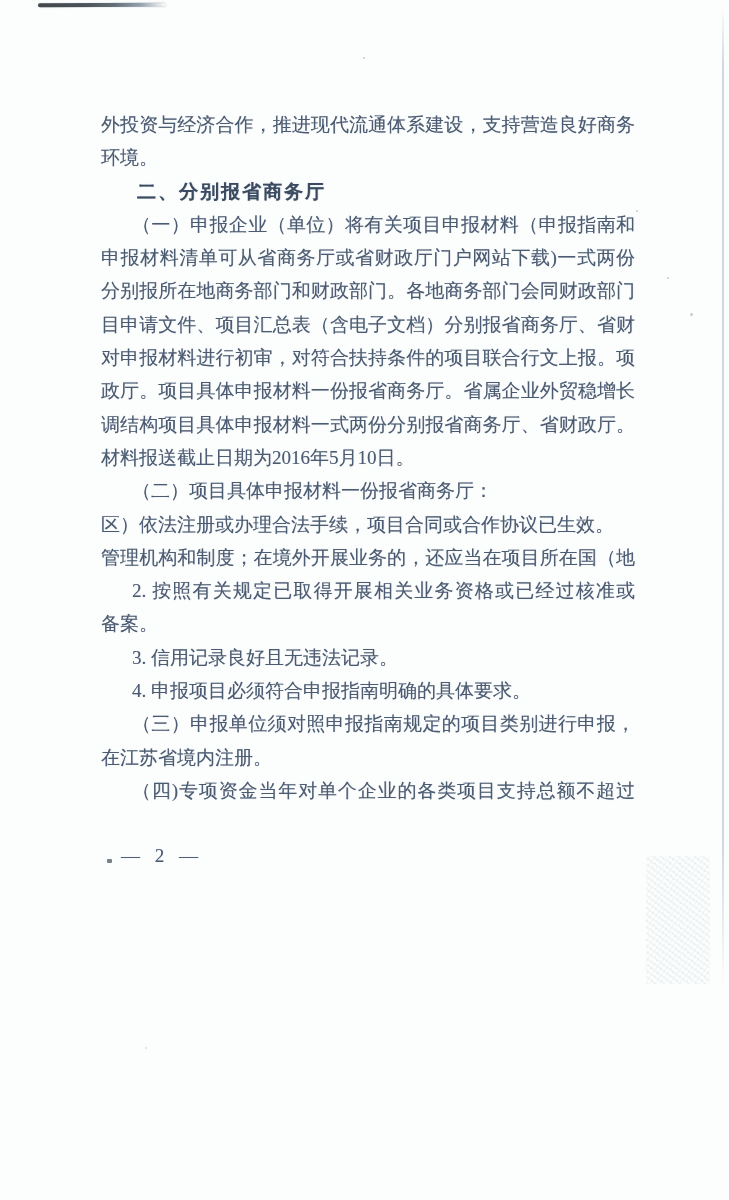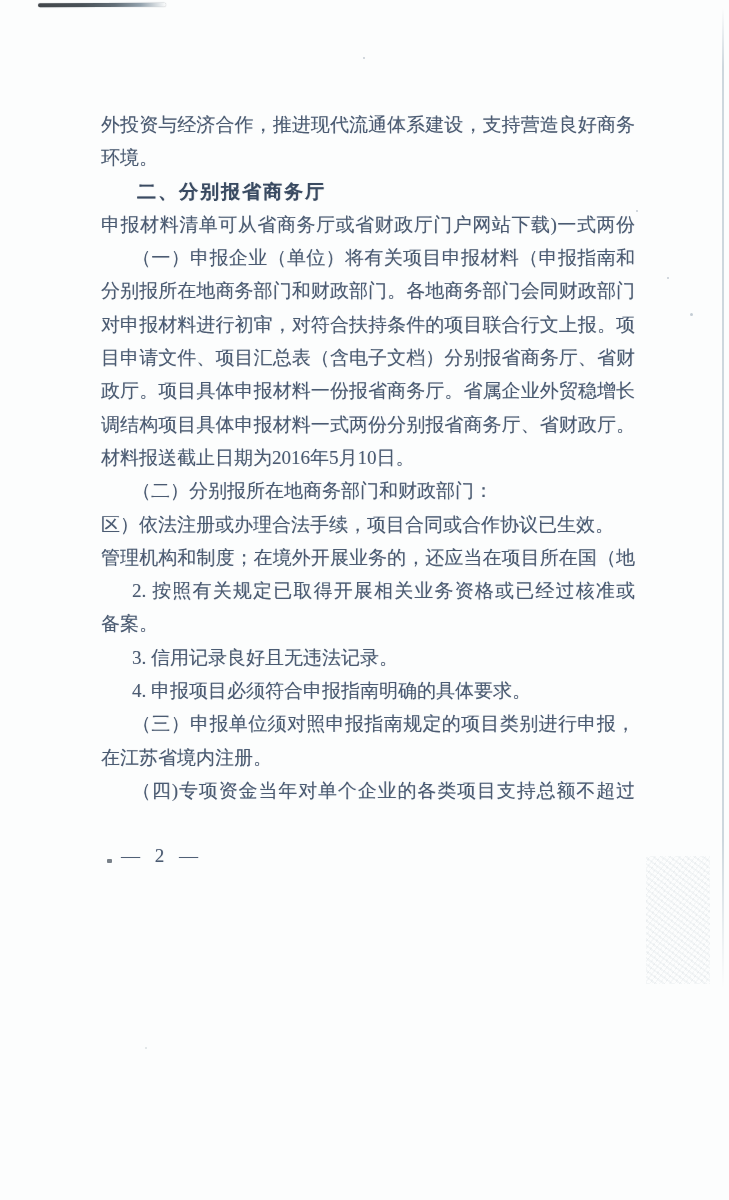--- a/index.html
+++ b/index.html
@@ -123,29 +123,29 @@
   <div class="speck s3"></div>
   <div class="speck s4"></div>
   <div class="speck s5"></div>
   <div class="speck s6"></div>
 
   <div class="doc-body">
 
   <div class="line justify">外投资与经济合作，推进现代流通体系建设，支持营造良好商务</div>
       <div class="line">环境。</div>
       <div class="line indent bold">二、分别报省商务厅</div>
+      <div class="line indent justify">（一）申报企业（单位）将有关项目申报材料（申报指南和</div>
       <div class="line justify">申报材料清单可从省商务厅或省财政厅门户网站下载)一式两份</div>
-      <div class="line indent justify">（一）申报企业（单位）将有关项目申报材料（申报指南和</div>
       <div class="line justify">分别报所在地商务部门和财政部门。各地商务部门会同财政部门</div>
+      <div class="line justify">目申请文件、项目汇总表（含电子文档）分别报省商务厅、省财</div>
       <div class="line justify">对申报材料进行初审，对符合扶持条件的项目联合行文上报。项</div>
-      <div class="line justify">目申请文件、项目汇总表（含电子文档）分别报省商务厅、省财</div>
       <div class="line justify">政厅。项目具体申报材料一份报省商务厅。省属企业外贸稳增长</div>
       <div class="line justify">调结构项目具体申报材料一式两份分别报省商务厅、省财政厅。</div>
       <div class="line">材料报送截止日期为2016年5月10日。</div>
-      <div class="line indent">（二）分别报所在地商务部门和财政部门：</div>
+      <div class="line indent">（二）项目具体申报材料一份报省商务厅：</div>
       <div class="line">区）依法注册或办理合法手续，项目合同或合作协议已生效。</div>
       <div class="line justify">管理机构和制度；在境外开展业务的，还应当在项目所在国（地</div>
       <div class="line indent justify">2. 按照有关规定已取得开展相关业务资格或已经过核准或</div>
       <div class="line">备案。</div>
       <div class="line indent">3. 信用记录良好且无违法记录。</div>
       <div class="line indent">4. 申报项目必须符合申报指南明确的具体要求。</div>
       <div class="line indent justify">（三）申报单位须对照申报指南规定的项目类别进行申报，</div>
       <div class="line">在江苏省境内注册。</div>
       <div class="line indent justify">（四)专项资金当年对单个企业的各类项目支持总额不超过</div>
     </div>

